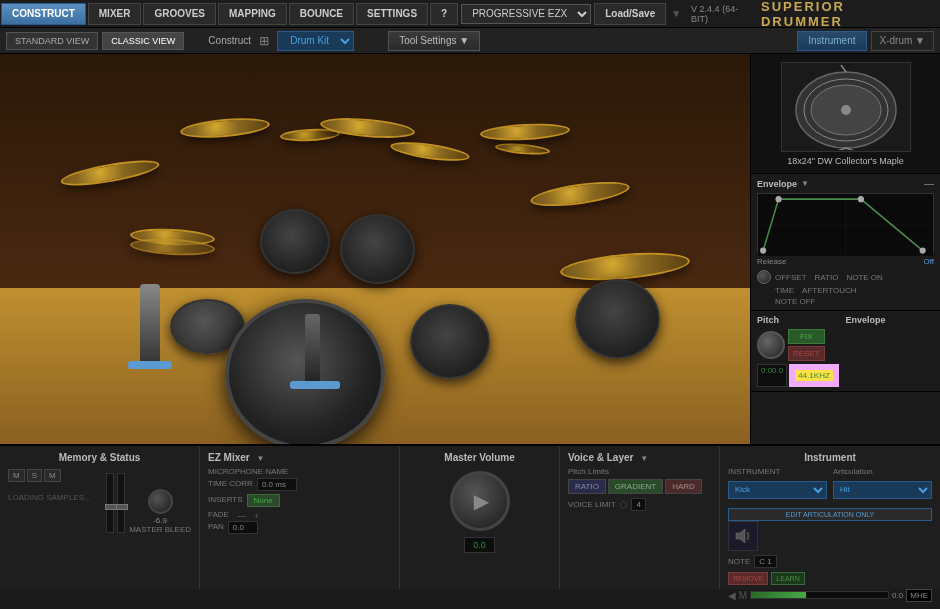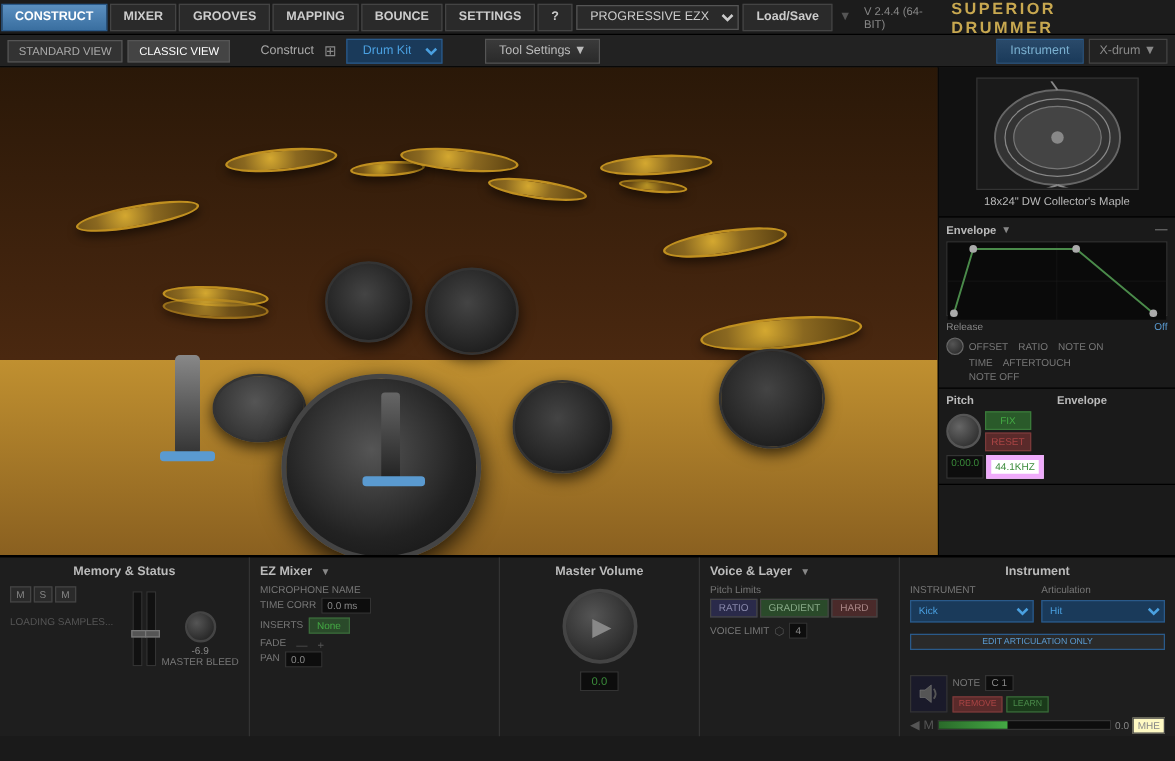--- a/index.html
+++ b/index.html
@@ -298,22 +298,22 @@
     .pitch-value {
       color: #3a8a3a;
       font-size: 8px;
       background: #0d0d0d;
       border: 1px solid #333;
       padding: 1px 3px;
     }
     .freq-value {
       color: #3a8a3a;
       font-size: 8px;
-      background: #ffffff;
-      border: 4px solid #f0abfc;
+      background: #fde047;
+      border: 6px solid #f0abfc;
       padding: 1px 3px;
     }
     .humanize-options {
       display: flex;
       flex-direction: column;
       gap: 1px;
     }
     .h-option {
       display: flex;
       align-items: center;
@@ -707,21 +707,21 @@
       width: 40%;
       background: linear-gradient(90deg, #2a6a2a, #4a4);
     }
     .mhe-value {
       color: #888;
       font-size: 8px;
     }
     .mhe-btn {
       color: #888;
       font-size: 8px;
-      background: #fef9c3;
+      background: #000000;
       border: 1px solid #444;
       padding: 1px 3px;
       cursor: pointer;
     }
 
     
     .drum-kit-container {
       width: 100%;
       height: 100%;
       position: relative;
@@ -1008,21 +1008,21 @@
         </select>
       </div>
       <div class="inst-col">
         <div class="inst-col-title">Articulation</div>
         <select class="inst-articulation-select">
           <option>Hit</option>
         </select>
       </div>
     </div>
     <button class="edit-art-btn active">EDIT ARTICULATION ONLY</button>
-    <div style="display:flex;gap:4px;margin-top:20px;align-items:center;">
+    <div style="display:flex;gap:4px;margin-top:0;flex-direction:column;">
       <div class="speaker-icon-box">
         <svg width="20" height="20" viewBox="0 0 20 20">
           <polygon points="3,7 7,7 12,3 12,17 7,13 3,13" fill="#555" stroke="#777" stroke-width="0.5"></polygon>
           <path d="M14,6 Q17,10 14,14" fill="none" stroke="#555" stroke-width="1.5"></path>
         </svg>
       </div>
       <div style="display:flex;flex-direction:column;gap:2px;">
         <div class="note-row">
           <span class="note-label">NOTE</span>
           <div class="note-value">C 1</div>

